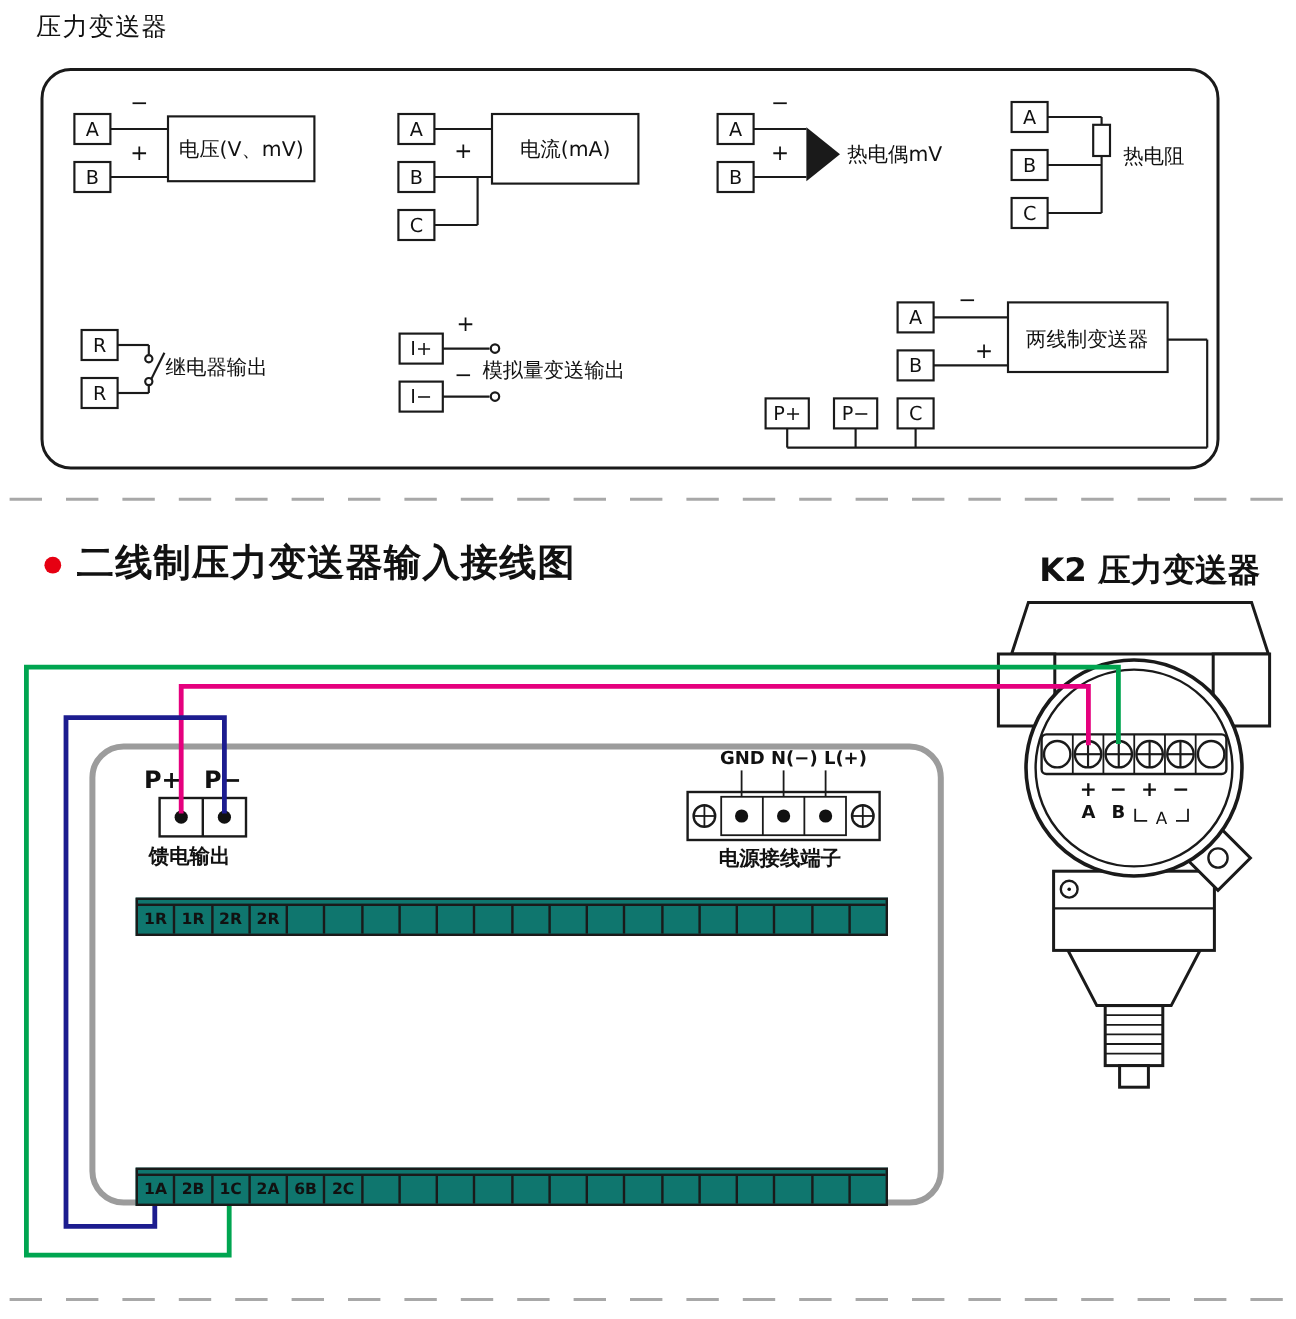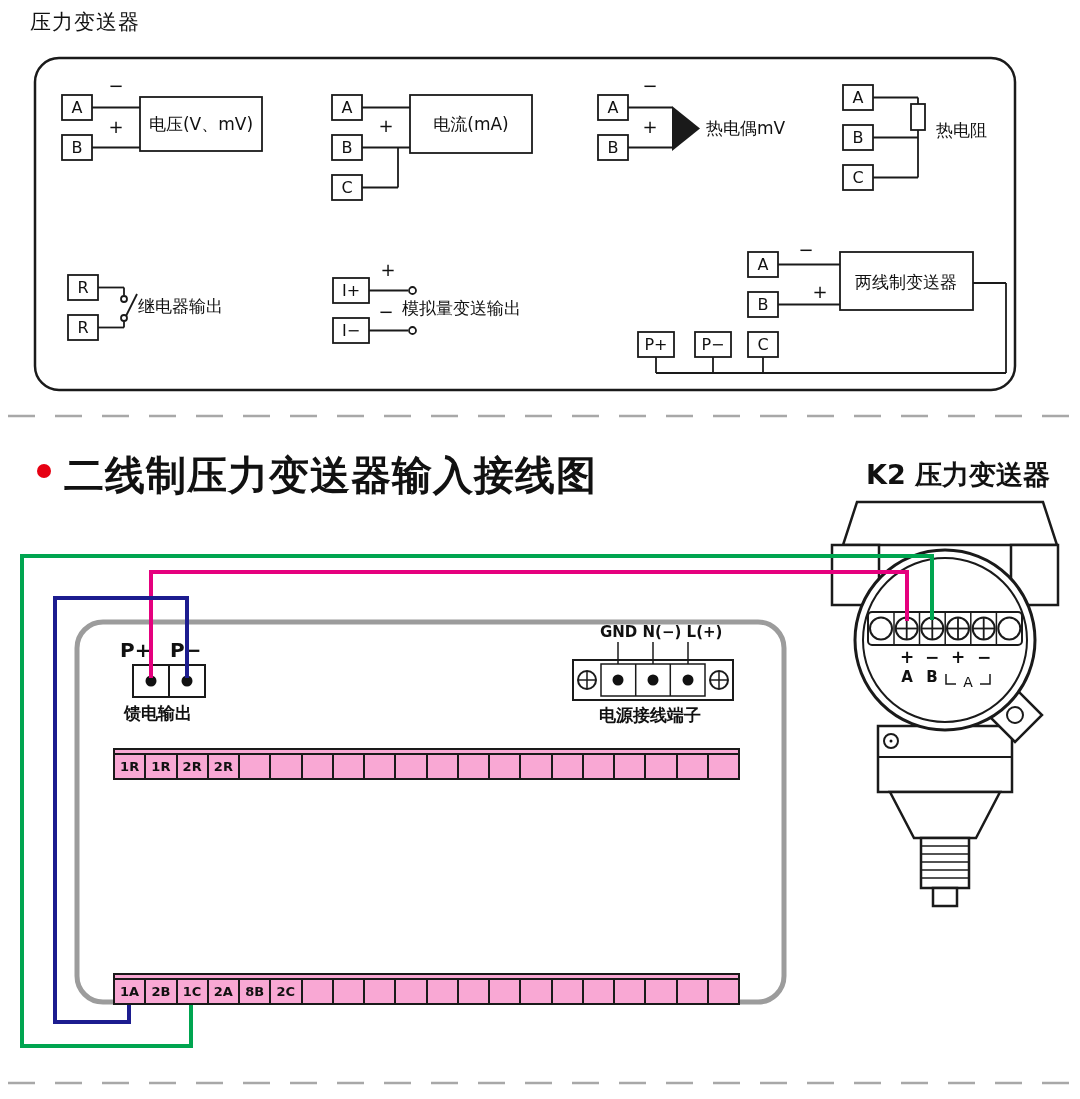--- a/index.html
+++ b/index.html
@@ -2,23 +2,23 @@
 <html><head>
 <meta charset="utf-8">
 <style>
   *{margin:0;padding:0;box-sizing:border-box}
   body{background:#fff}
   .canvas{position:relative;width:1080px;height:1099px;background:#fff;overflow:hidden;
           font-family:"DejaVu Sans","Liberation Sans",sans-serif;color:#111}
   .canvas > svg{position:absolute;left:0;top:0}
   svg text{stroke:none;fill:#111;font-family:"DejaVu Sans","Liberation Sans",sans-serif}
   .title1{position:absolute;left:30px;top:8px;font-size:21px;letter-spacing:1px}
-  .title2{position:absolute;left:64px;top:448px;font-size:40px;font-weight:600;letter-spacing:1px}
+  .title2{position:absolute;left:64px;top:448px;font-size:31px;font-weight:600;letter-spacing:1px}
   .k2{position:absolute;left:866px;top:457px;font-size:27px;font-weight:700}
-  .strip{position:absolute;left:113px;width:627px;height:32px;border:2px solid #1a1a1a;background:#f9a8d4;
+  .strip{position:absolute;left:113px;width:627px;height:32px;border:2px solid #1a1a1a;background:#0f766e;
          display:flex;flex-direction:column}
   .strip.top{top:748px}
   .strip.bottom{top:973px}
   .band{height:5px;border-bottom:2px solid #1a1a1a}
   .cells{flex:1;display:flex}
   .cells .cell{flex:1;display:flex;align-items:center;justify-content:center;
                border-right:2px solid #1a1a1a;font-size:13px;font-weight:700}
   .cells .cell:last-child{border-right:none}
 </style>
 </head>
@@ -270,21 +270,21 @@
       </div>
   </div>
 
   <div class="strip bottom">
     <div class="band"></div>
     <div class="cells">
         <div class="cell">1A</div>
         <div class="cell">2B</div>
         <div class="cell">1C</div>
         <div class="cell">2A</div>
-        <div class="cell">8B</div>
+        <div class="cell">6B</div>
         <div class="cell">2C</div>
         <div class="cell"></div>
         <div class="cell"></div>
         <div class="cell"></div>
         <div class="cell"></div>
         <div class="cell"></div>
         <div class="cell"></div>
         <div class="cell"></div>
         <div class="cell"></div>
         <div class="cell"></div>

